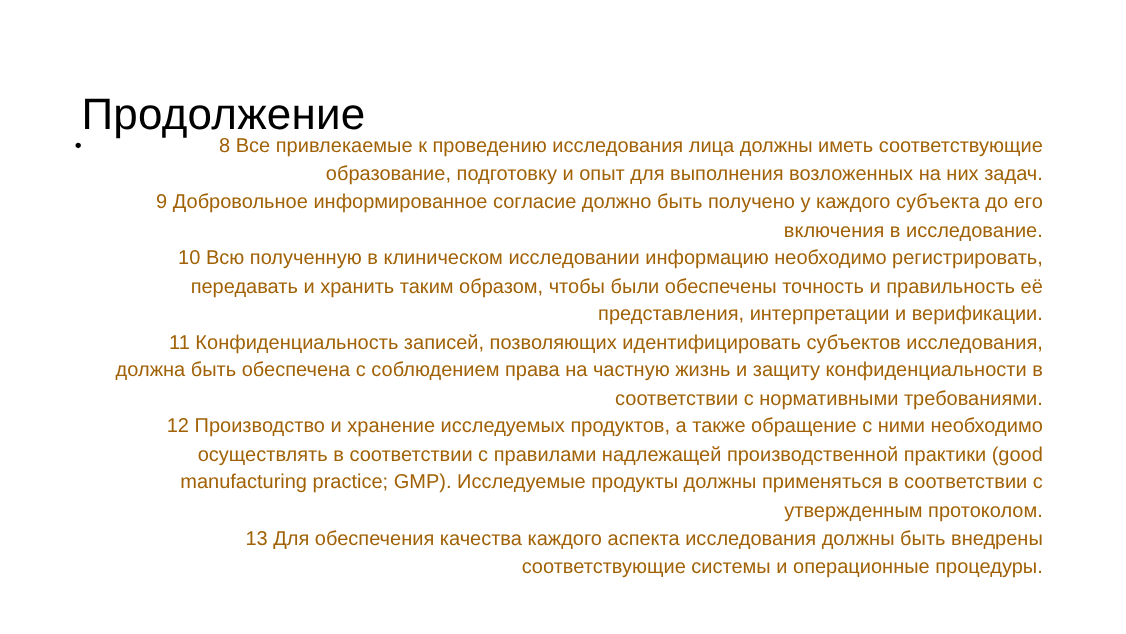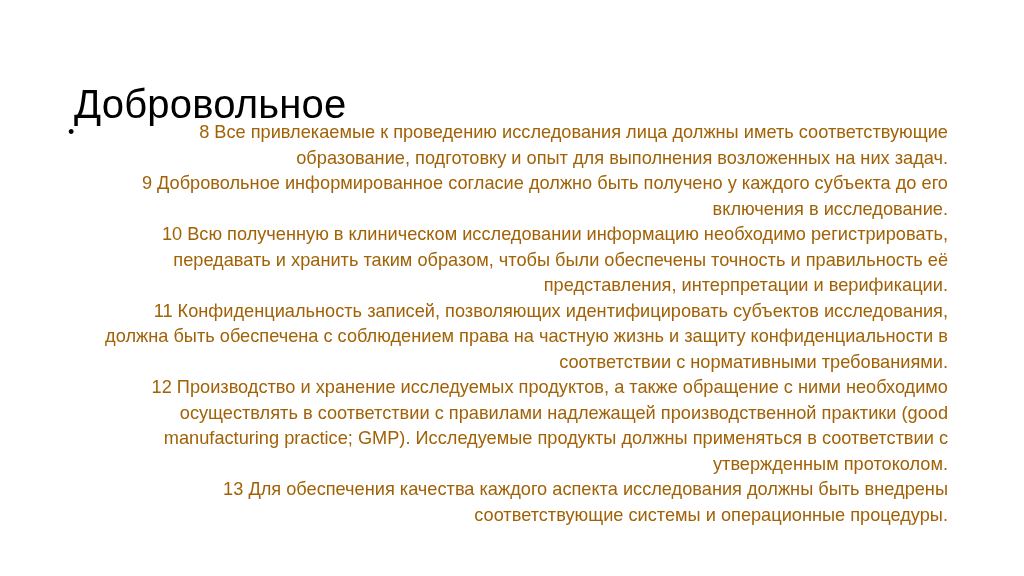--- a/index.html
+++ b/index.html
@@ -58,21 +58,21 @@
     text-align: right;
     white-space: pre-wrap;
     word-wrap: break-word;
   }
 </style>
 </head>
 <body>
 
 <div class="slide">
 
-  <h1 class="slide-title">Добровольное</h1>
+  <h1 class="slide-title">Продолжение</h1>
 
   <div class="body-block">
     <div class="bullet-row">
       <div class="bullet-marker">•</div>
       <div class="bullet-text">8 Все привлекаемые к проведению исследования лица должны иметь соответствующие образование, подготовку и опыт для выполнения возложенных на них задач.
 9 Добровольное информированное согласие должно быть получено у каждого субъекта до его включения в исследование.
 10 Всю полученную в клиническом исследовании информацию необходимо регистрировать, передавать и хранить таким образом, чтобы были обеспечены точность и правильность её представления, интерпретации и верификации.
 11 Конфиденциальность записей, позволяющих идентифицировать субъектов исследования, должна быть обеспечена с соблюдением права на частную жизнь и защиту конфиденциальности в соответствии с нормативными требованиями.
 12 Производство и хранение исследуемых продуктов, а также обращение с ними необходимо осуществлять в соответствии с правилами надлежащей производственной практики (good manufacturing practice; GMP). Исследуемые продукты должны применяться в соответствии с утвержденным протоколом.
 13 Для обеспечения качества каждого аспекта исследования должны быть внедрены соответствующие системы и операционные процедуры.</div>

